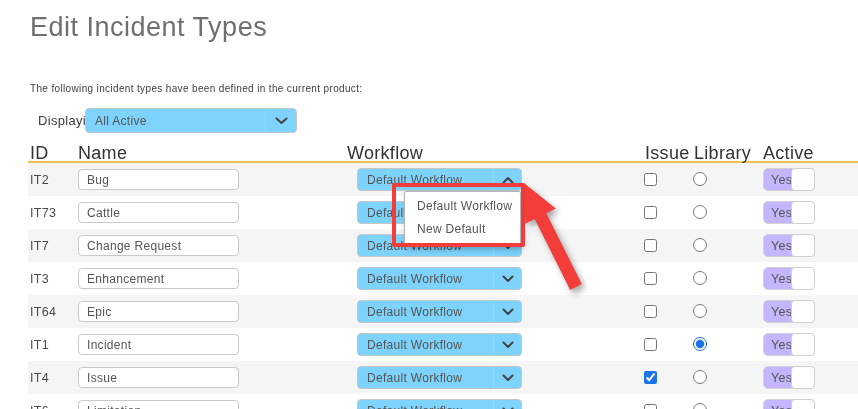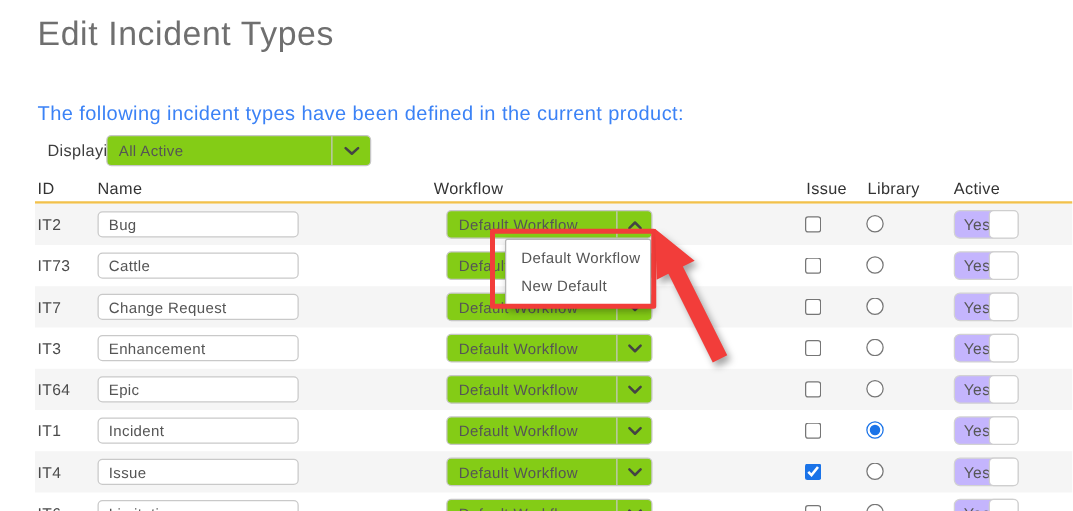--- a/index.html
+++ b/index.html
@@ -11,38 +11,38 @@
     font-family: "Liberation Sans", "DejaVu Sans", sans-serif;
     color: #3e3e3e;
   }
 
   
   .title-row { position: absolute; left: 30px; top: 12px; display: flex; align-items: baseline; gap: 12px; white-space: nowrap; }
   .page-title { font-size: 27px; font-weight: 300; color: #6f6f6f; letter-spacing: 0.5px; }
   .product-link { font-size: 17px; font-weight: 300; color: #4d4d4d; text-decoration: underline; letter-spacing: 0.3px; cursor: pointer; }
 
   
-  .desc { position: absolute; left: 30px; top: 83px; font-size: 16px; letter-spacing: 0.35px; color: #3b82f6; }
+  .desc { position: absolute; left: 30px; top: 83px; font-size: 10px; letter-spacing: 0.35px; color: #404040; }
 
   .filter-label { position: absolute; left: 38px; top: 113px; font-size: 13px; letter-spacing: 0.3px; color: #3e3e3e; }
 
   
-  .sel { display: flex; align-items: center; background: #84cc16; border: 1px solid #c6c6c6; border-radius: 4px; cursor: pointer; }
+  .sel { display: flex; align-items: center; background: #7dd3fc; border: 1px solid #c6c6c6; border-radius: 4px; cursor: pointer; }
   .sel .txt { flex: 1; padding: 0 9px; font-size: 12px; color: #555; letter-spacing: 0.3px; white-space: nowrap; overflow: hidden; }
   .sel .chev { align-self: stretch; border-left: 1px solid #c6c6c6; display: flex; align-items: center; justify-content: center; }
   .sel .chev svg { display: block; }
   .sel.open .chev svg { transform: rotate(180deg); }
 
   .displaying-sel { position: absolute; left: 85px; top: 108px; width: 212px; height: 25px; }
   .displaying-sel .chev { width: 31px; }
 
   
   .table { position: absolute; left: 28px; top: 140px; width: 830px; }
   .thead { position: relative; height: 23px; border-bottom: 2px solid #f2c14b; }
-  .thead span { position: absolute; top: 3px; font-size: 13px; letter-spacing: 0.3px; color: #333; }
+  .thead span { position: absolute; top: 3px; font-size: 18px; letter-spacing: 0.3px; color: #333; }
   .h-id { left: 2px; } .h-name { left: 50px; } .h-workflow { left: 319px; text-align: right; }
   .h-issue { left: 617px; } .h-default { left: 666px; } .h-active { left: 735px; }
 
   .row { position: relative; height: 33px; }
   .row:nth-child(odd) { background: #f5f5f5; }
   .row-id { position: absolute; left: 2px; top: 10px; font-size: 12.5px; color: #4a4a4a; letter-spacing: 0.3px; }
   .name-input {
     position: absolute; left: 50px; top: 6px; width: 161px; height: 21px;
     border: 1px solid #c9c9c9; border-radius: 4px; background: #fff;
     font-family: inherit; font-size: 12px; color: #555; letter-spacing: 0.3px; padding: 0 8px; outline: none;

